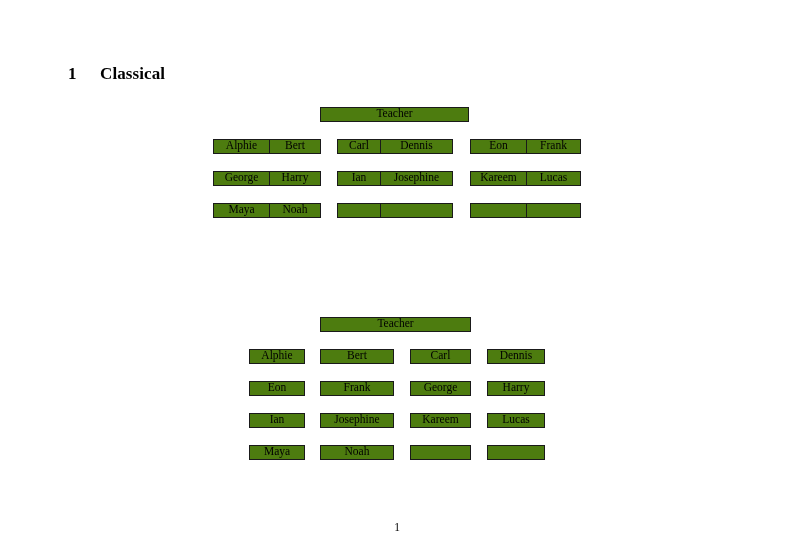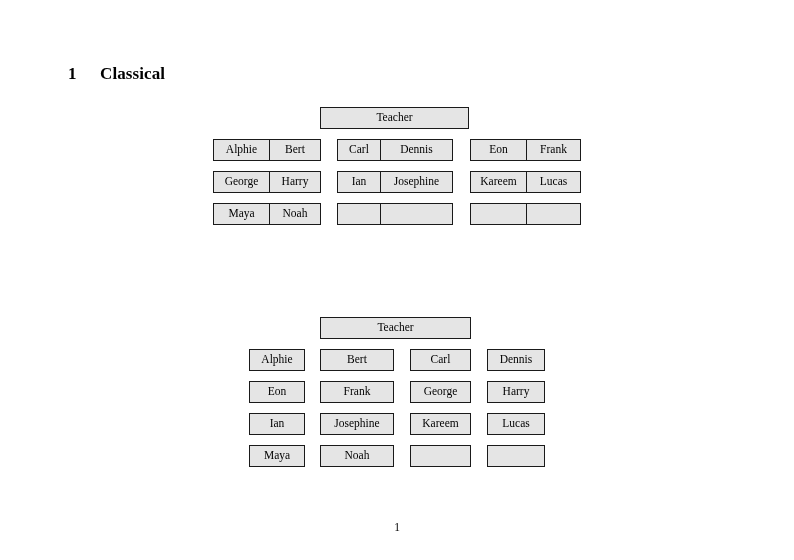--- a/index.html
+++ b/index.html
@@ -32,25 +32,25 @@
 
   
   .diagram {
     position: absolute;
   }
 
   .node-box {
     position: absolute;
     box-sizing: border-box;
     border: 1px solid #1a1a1a;
-    background: #e5e5e5;
+    background: #4d7c0f;
     display: flex;
     flex-direction: row;
     align-items: stretch;
-    height: 22px;
+    height: 15px;
   }
   .node-cell {
     box-sizing: border-box;
     display: flex;
     align-items: center;
     justify-content: center;
     font-size: 11.5px;
     line-height: 1;
     white-space: nowrap;
     overflow: hidden;

